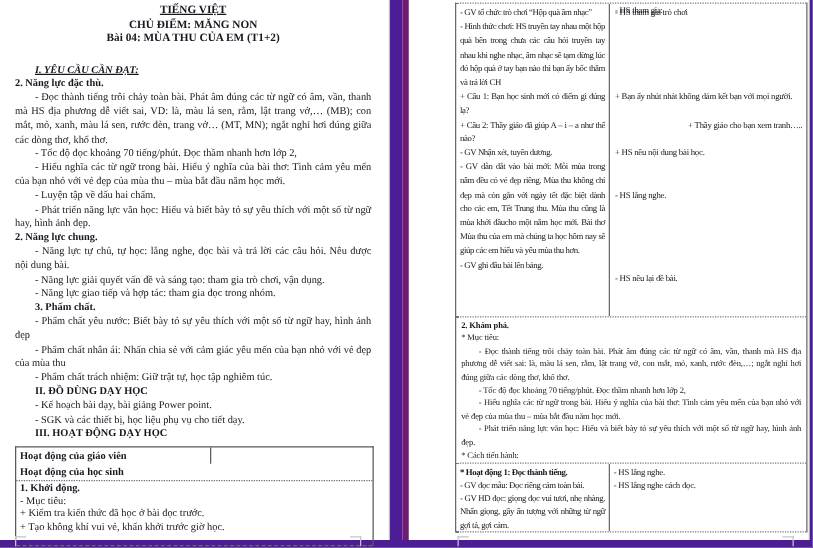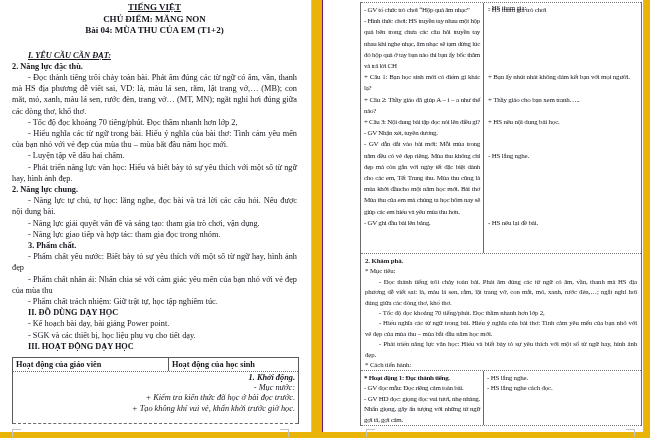--- a/index.html
+++ b/index.html
@@ -1,37 +1,37 @@
 <!DOCTYPE html>
 <html><head>
 <meta charset="utf-8">
 <style>
   html,body{margin:0;padding:0;}
-  .stage{position:relative;width:650px;height:438px;background:#eab308;overflow:hidden;
+  .stage{position:relative;width:650px;height:438px;background:#4c1d95;overflow:hidden;
          font-family:"Liberation Serif",serif;color:#16161f;}
   .page{position:absolute;top:0;height:432px;background:#fff;}
   #pageL{left:0;width:311px;border-right:1px solid #c3c3c3;}
-  #pageR{left:322px;width:320px;border-left:1px solid #701a75;border-right:1px solid #b7b7b7;}
+  #pageR{left:322px;width:320px;border-left:5px solid #701a75;border-right:1px solid #b7b7b7;}
 
   
   .lbody{position:absolute;left:12px;top:0;width:285px;}
   .title{padding-top:2px;text-align:center;font-weight:bold;font-size:9px;line-height:11.5px;}
   .title .t-underline{text-decoration:underline;}
   .blk{font-size:8.3px;line-height:11.2px;text-align:justify;margin:0;}
   .blk.section,.blk.section-u,.blk.sub,.blk.sub-ind{font-weight:bold;text-align:left;}
   .blk.section,.blk.section-u,.blk.sub-ind,.blk.para{text-indent:16px;}
   .blk.section-u{margin-top:13px;text-decoration:underline;font-style:italic;}
 
   .ltable{position:absolute;left:12px;top:357px;width:285px;border:1px solid #5a5a5a;border-bottom:none;font-size:8.3px;}
-  .ltable .hrow{display:flex;border-bottom:1px dotted #6a6a6a;font-weight:bold;}
+  .ltable .hrow{display:flex;border-bottom:1px dotted #6a6a6a;font-weight:bold;flex-direction:column;}
   .ltable .hcell{padding:1px 3px;line-height:11px;}
   .ltable .hcell.c1{width:149px;border-right:1px solid #5a5a5a;}
   .ltable .hcell.c2{flex:1;}
   .ltable .mrow{height:49px;padding:1px 3px;border-bottom:1px dashed #6a6a6a;overflow:hidden;}
-  .ltable .mrow p{margin:0;line-height:10.2px;text-align:right;font-style:italic;}
+  .ltable .mrow p{margin:0;line-height:10.2px;text-align:left;}
   .ltable .mrow p.b{font-weight:bold;}
 
   
   .rtable{position:absolute;left:37px;top:2px;width:280px;border-left:1px solid #6a6a6a;border-right:1px solid #6a6a6a;}
   .rrowA{display:flex;height:250px;border-top:1px dotted #777;border-bottom:1px dotted #777;overflow:hidden;}
   .rrowA .gv{width:116px;border-right:1px solid #6a6a6a;padding:2px 3px;overflow:hidden;}
   .rrowA .gv p{margin:0;font-size:7px;line-height:11.2px;letter-spacing:-0.3px;text-align:justify;}
   .rrowA .hs{flex:1;position:relative;}
   .rrowA .hs p{position:absolute;left:4px;right:3px;margin:0;font-size:7px;line-height:11.2px;letter-spacing:-0.2px;}
   .rrowB{height:112px;padding:2px 4px;border-bottom:1px dotted #777;overflow:hidden;}
@@ -98,45 +98,44 @@
           <p class="blk section">III. HOẠT ĐỘNG DẠY HỌC</p>
         </div>
     </div>
     <div class="ltable">
       <div class="hrow">
         <div class="hcell c1">Hoạt động của giáo viên</div>
         <div class="hcell c2">Hoạt động của học sinh</div>
       </div>
       <div class="mrow" id="ltableRow">
           <p class="b">1. Khởi động.</p>
-          <p>- Mục nước:</p>
+          <p>- Mục tiêu:</p>
           <p>+ Kiểm tra kiến thức đã học ở bài đọc trước.</p>
           <p>+ Tạo không khí vui vẻ, khấn khởi trước giờ học.</p>
         </div>
     </div>
   </div>
 
   <div class="page" id="pageR">
     <div class="rtable">
       <div class="rrowA">
         <div class="gv" id="rAgv">
             <p>- GV tổ chức trò chơi “Hộp quà âm nhạc”</p>
             <p>- Hình thức chơi: HS truyền tay nhau một hộp quà bên trong chưa các câu hỏi truyền tay nhau khi nghe nhạc, âm nhạc sẽ tạm dừng lúc đó hộp quà ở tay bạn nào thì bạn ấy bốc thăm và trả lời CH</p>
-            <p>+ Câu 1: Bạn học sinh mới có điểm gì khác lạ?</p>
+            <p>+ Câu 1: Bạn học sinh mới có điểm gì đúng lạ?</p>
             <p>+ Câu 2: Thầy giáo đã giúp A – i – a như thế nào?</p>
-            <p>+ Câu 3: Nội dung bài tập đọc nói lên điều gì?</p>
             <p>- GV Nhận xét, tuyên dương.</p>
             <p>- GV dẫn dắt vào bài mới: Mỗi mùa trong năm đều có vẻ đẹp riêng. Mùa thu không chỉ đẹp mà còn gắn với ngày tết đặc biệt dành cho các em, Tết Trung thu. Mùa thu cũng là mùa khởi đầucho một năm học mới. Bài thơ Mùa thu của em mà chúng ta học hôm nay sẽ giúp các em hiểu và yêu mùa thu hơn.</p>
             <p>- GV ghi đầu bài lên bảng.</p>
           </div>
         <div class="hs" id="rAhs">
             <p style="top: 2px;">- HS tham gia trò chơi</p>
             <p style="top: 0;">- HS tham gia:</p>
             <p style="top: 69px;">+ Bạn ấy nhút nhát không dám kết bạn với mọi người.</p>
-            <p style="top: 92px;">+ Thầy giáo cho bạn xem tranh…..</p>
+            <p style="top: 92px; text-align: right;">+ Thầy giáo cho bạn xem tranh…..</p>
             <p style="top: 114px;">+ HS nêu nội dung bài học.</p>
             <p style="top: 148px;">- HS lắng nghe.</p>
             <p style="top: 215px;">- HS nêu lại đề bài.</p>
           </div>
       </div>
       <div class="rrowB" id="rB">
           <p class="b ">2. Khám phá.</p>
           <p>* Mục tiêu:</p>
           <p class="ind">- Đọc thành tiếng trôi chảy toàn bài. Phát âm đúng các từ ngữ có âm, vần, thanh mà HS địa phương dễ viết sai: là, màu lá sen, rằm, lật trang vở, con mắt, mỏ, xanh, rước đèn,…; ngắt nghỉ hơi đúng giữa các dòng thơ, khổ thơ.</p>
           <p class="ind">- Tốc độ đọc khoảng 70 tiếng/phút. Đọc thầm nhanh hơn lớp 2,</p>

